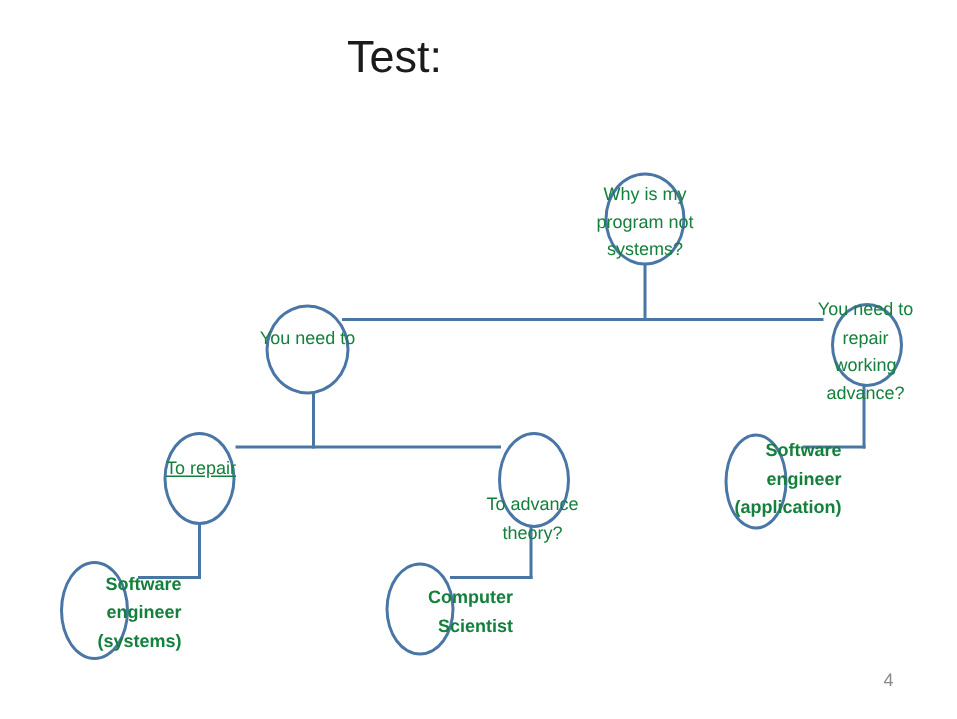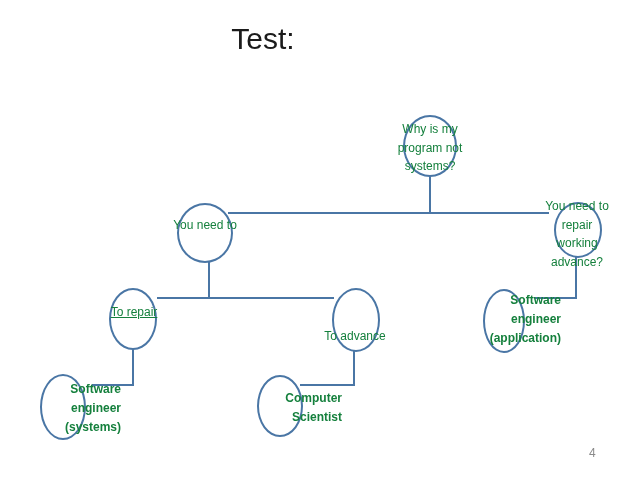--- a/index.html
+++ b/index.html
@@ -74,20 +74,21 @@
     <span>working</span>
     <span>advance?</span>
   </div>
 
   <div class="node-label" style="left:79px; top:303px; width:110px;text-decoration:underline;">
     <span>To repair</span>
   </div>
 
   <div class="node-label" style="left:300px; top:303px; width:110px;margin-top:24px;">
     <span>To advance</span>
+    <span>theory?</span>
   </div>
 
   <div class="node-label bold-node" style="left:441px; top:291px; width:120px;">
     <span>Software</span>
     <span>engineer</span>
     <span>(application)</span>
   </div>
 
   <div class="node-label bold-node" style="left:1px; top:380px; width:120px;">
     <span>Software</span>

